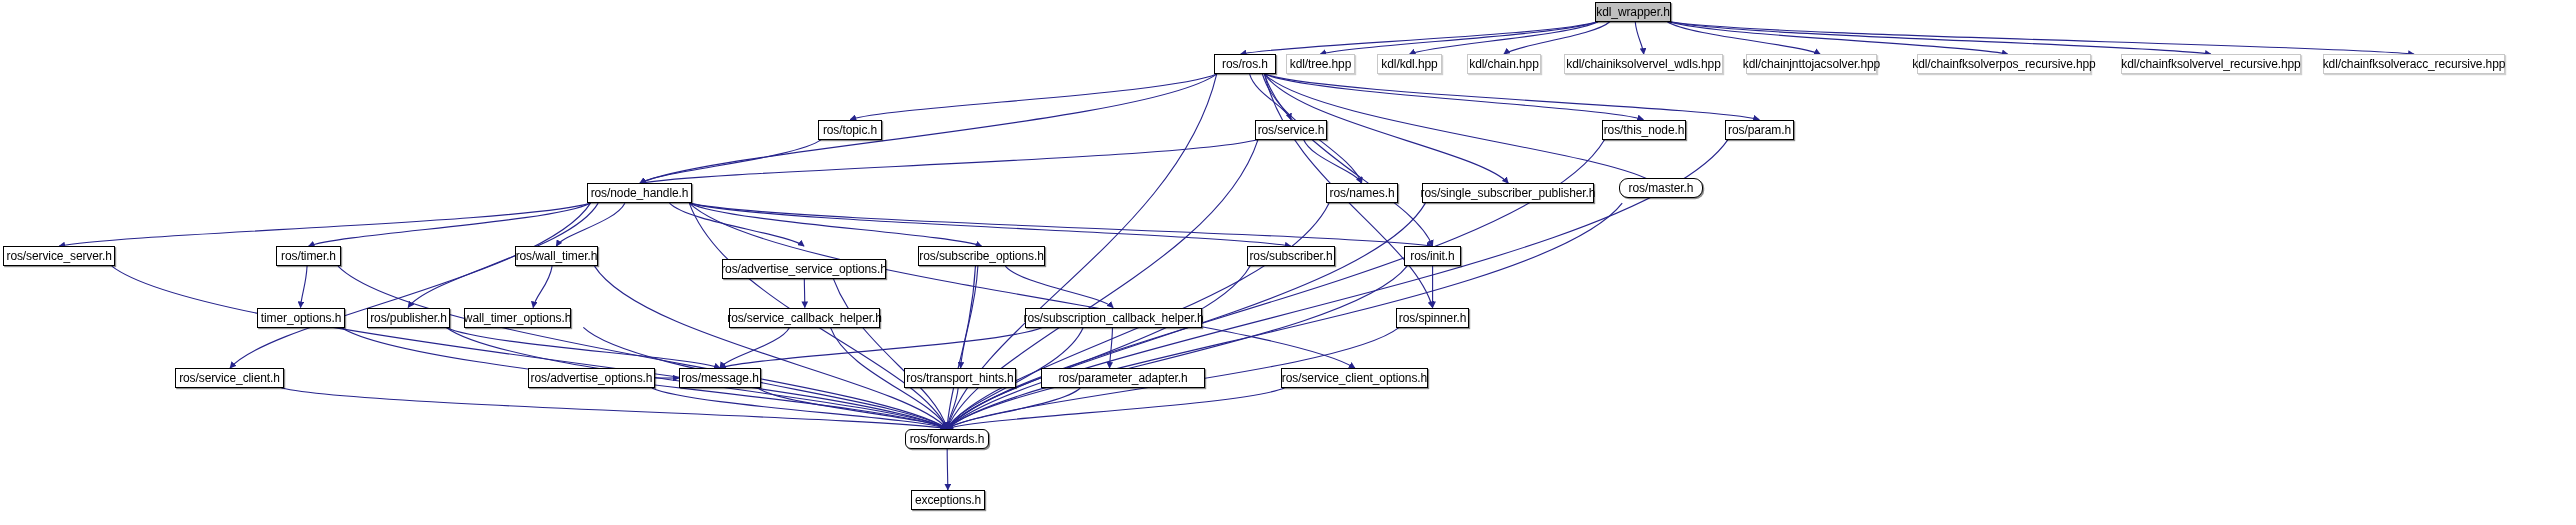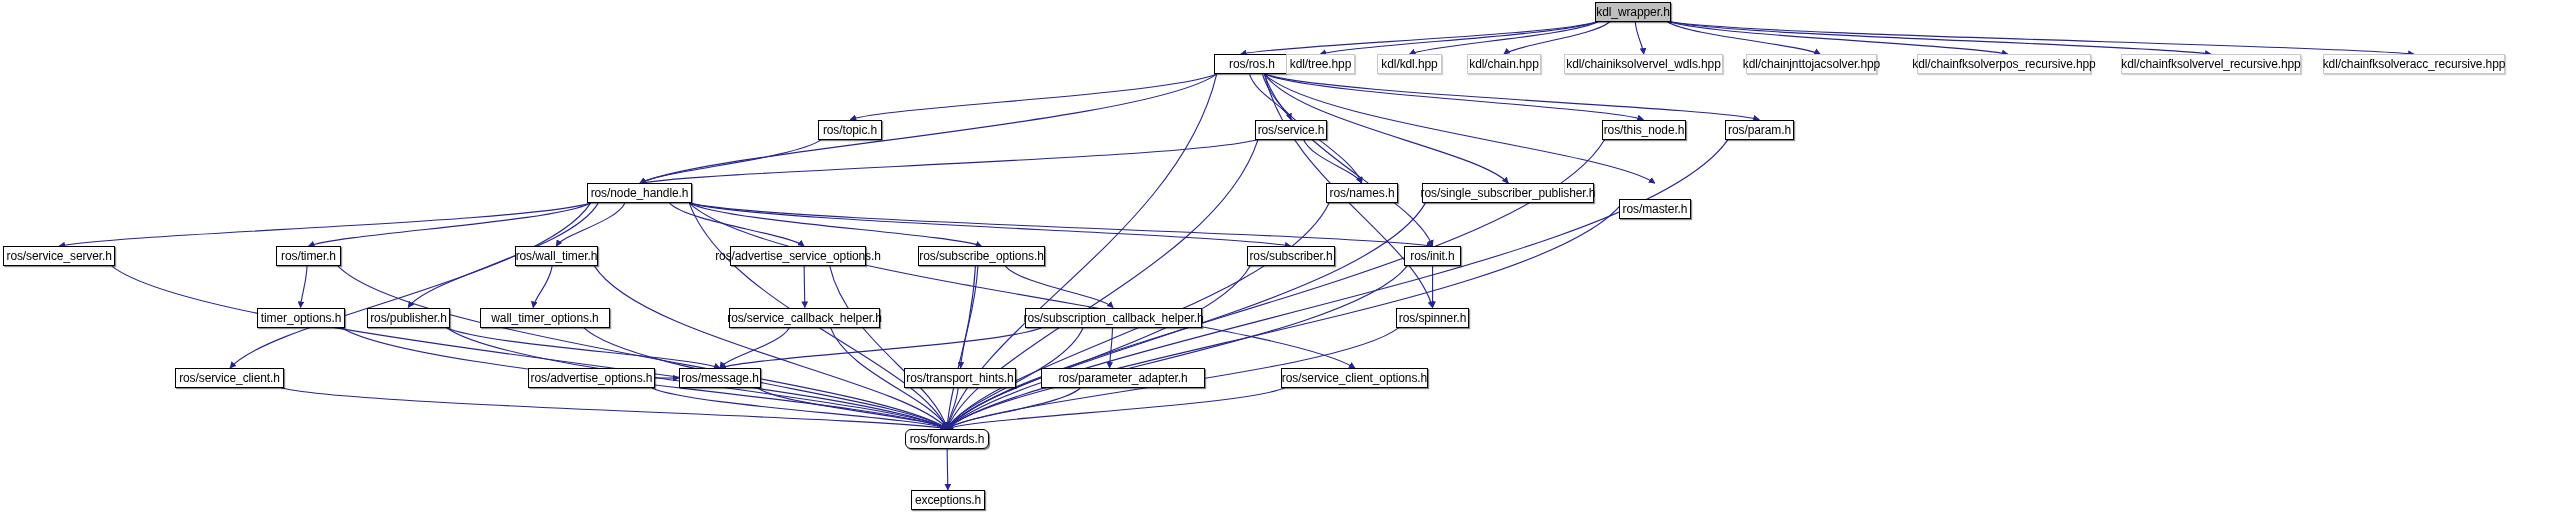--- a/index.html
+++ b/index.html
@@ -135,21 +135,21 @@
       <path d="M 951 487 C 985.2 509.95, 1160 522.7, 1188.5 538" fill="none" stroke="#26248c" stroke-width="1.4" marker-end="url(#arrow)"></path>
       <path d="M 1202.44 487 C 1200.43264 509.95, 1190.1728 522.7, 1188.5 538" fill="none" stroke="#26248c" stroke-width="1.4" marker-end="url(#arrow)"></path>
       <path d="M 1355.78 487 C 1331.69168 509.95, 1208.5736 522.7, 1188.5 538" fill="none" stroke="#26248c" stroke-width="1.4" marker-end="url(#arrow)"></path>
       <path d="M 1612 487 C 1555.65 509.95, 1239.32 522.7, 1188.5 538" fill="none" stroke="#26248c" stroke-width="1.4" marker-end="url(#arrow)"></path>
       <path d="M 1188.68 563 C 1188.7980800000003 586.4, 1189.4016 599.4, 1189.5 615" fill="none" stroke="#26248c" stroke-width="1.4" marker-end="url(#arrow)"></path>
     </svg>
   <div id="node-layer">
       <div class="node root" style="left: 1595px; top: 1.6px; width: 76px;">
         <span>kdl_wrapper.h</span>
       </div>
-      <div class="node" style="left: 1214px; top: 54px; width: 76px;">
+      <div class="node" style="left: 1214px; top: 54px; width: 62px;">
         <span>ros/ros.h</span>
       </div>
       <div class="node faded" style="left: 1286px; top: 54px; width: 69px;">
         <span>kdl/tree.hpp</span>
       </div>
       <div class="node faded" style="left: 1377px; top: 54px; width: 65px;">
         <span>kdl/kdl.hpp</span>
       </div>
       <div class="node faded" style="left: 1467px; top: 54px; width: 74px;">
         <span>kdl/chain.hpp</span>
@@ -180,54 +180,54 @@
       </div>
       <div class="node" style="left: 1725px; top: 120px; width: 69px;">
         <span>ros/param.h</span>
       </div>
       <div class="node" style="left: 1326px; top: 183px; width: 72px;">
         <span>ros/names.h</span>
       </div>
       <div class="node" style="left: 1422px; top: 183px; width: 172px;">
         <span>ros/single_subscriber_publisher.h</span>
       </div>
-      <div class="node" style="left: 1619px; top: 199px; width: 72px;">
+      <div class="node" style="left: 1619px; top: 178px; width: 84px; border-radius: 9px;">
         <span>ros/master.h</span>
       </div>
       <div class="node" style="left: 587px; top: 183px; width: 105px;">
         <span>ros/node_handle.h</span>
       </div>
       <div class="node" style="left: 3.2px; top: 246px; width: 112px;">
         <span>ros/service_server.h</span>
       </div>
       <div class="node" style="left: 276px; top: 246px; width: 65px;">
         <span>ros/timer.h</span>
       </div>
       <div class="node" style="left: 515px; top: 246px; width: 83px;">
         <span>ros/wall_timer.h</span>
       </div>
-      <div class="node" style="left: 722px; top: 246px; width: 136px; margin-left: 8px;">
+      <div class="node" style="left: 722px; top: 259px; width: 164px;">
         <span>ros/advertise_service_options.h</span>
       </div>
       <div class="node" style="left: 918px; top: 246px; width: 127px;">
         <span>ros/subscribe_options.h</span>
       </div>
       <div class="node" style="left: 1247px; top: 246px; width: 88px;">
         <span>ros/subscriber.h</span>
       </div>
       <div class="node" style="left: 1404px; top: 246px; width: 57px;">
         <span>ros/init.h</span>
       </div>
       <div class="node" style="left: 257px; top: 308px; width: 88px;">
         <span>timer_options.h</span>
       </div>
       <div class="node" style="left: 367px; top: 308px; width: 83px;">
         <span>ros/publisher.h</span>
       </div>
-      <div class="node" style="left: 480px; top: 308px; width: 130px; justify-content: center;">
+      <div class="node" style="left: 464px; top: 308px; width: 107px; justify-content: center;">
         <span>wall_timer_options.h</span>
       </div>
       <div class="node" style="left: 729px; top: 308px; width: 151px;">
         <span>ros/service_callback_helper.h</span>
       </div>
       <div class="node" style="left: 1025px; top: 308px; width: 177px;">
         <span>ros/subscription_callback_helper.h</span>
       </div>
       <div class="node" style="left: 1396px; top: 308px; width: 73px;">
         <span>ros/spinner.h</span>

